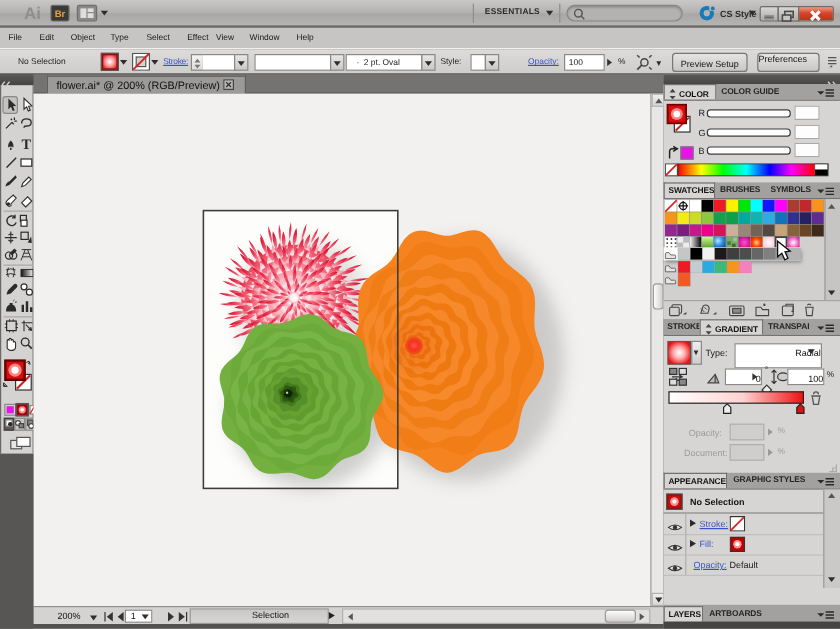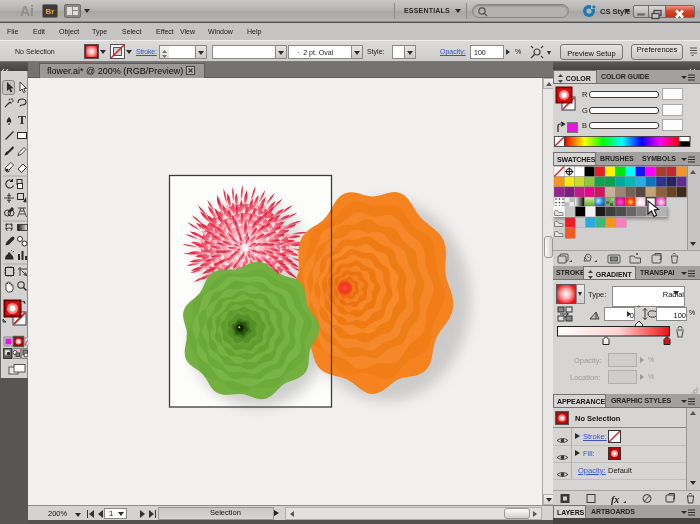--- a/index.html
+++ b/index.html
@@ -136,21 +136,21 @@
 <div class="lbl" style="left:515px">%</div>
 <svg class="abs" style="left:530px;top:4px" width="15" height="14">
       <circle cx="7" cy="7" r="3" fill="none" stroke="#444" stroke-width="1.2"></circle>
       <line x1="1" y1="13" x2="5" y2="9" stroke="#444" stroke-width="1.4"></line>
       <line x1="11" y1="3" x2="13" y2="1" stroke="#444" stroke-width="1.2"></line>
       <line x1="1" y1="1" x2="3" y2="3" stroke="#444" stroke-width="1.2"></line>
       <line x1="11" y1="11" x2="13" y2="13" stroke="#444" stroke-width="1.2"></line>
     </svg>
 <div class="darr" style="left:547px;top:10px;border-left-width:2.5px;border-right-width:2.5px;"></div>
 <div class="abs" style="left:560px;top:3px;width:63px;height:16px;background:linear-gradient(#e5e4e3,#c8c7c6);border:1px solid #777675;border-radius:3px;font-size:7.5px;color:#111;text-align:center;padding-top:4px;">Preview Setup</div>
-<div class="abs" style="left:631px;top:3px;width:52px;height:16px;background:linear-gradient(#e5e4e3,#c8c7c6);border:1px solid #777675;border-radius:3px;font-size:7.5px;color:#111;text-align:center;padding-top:0;">Preferences</div>
+<div class="abs" style="left:631px;top:3px;width:52px;height:16px;background:linear-gradient(#e5e4e3,#c8c7c6);border:1px solid #777675;border-radius:3px;font-size:7.5px;color:#111;padding-top:0;">Preferences</div>
 <svg class="abs" style="left:690px;top:5px" width="8" height="12">
       <path d="M0,2 h7 M0,4.5 h7 M0,7 h7" stroke="#555" stroke-width="1"></path>
       <path d="M1,10 l2.5,0 0,-1.8 z" fill="#555"></path>
     </svg>
 </div>
 <div id="tooldock" class="abs">
 <div id="toolhead" class="abs"><svg width="28" height="9">
         <path d="M4,2 L2,4.5 L4,7 M8,2 L6,4.5 L8,7" stroke="#d0cfce" stroke-width="1.2" fill="none"></path>
       </svg></div>
 <div id="toolbody" class="abs">
@@ -966,21 +966,21 @@
         </g>
 <g transform="translate(112,16.5)">
           <path d="M0,0 l3,3 v5 h-6 v-5 z" fill="#d11" stroke="#222"></path>
         </g>
 <path d="M121,10 h8 m-7,1 l1,6 h4 l1,-6 m-5,-2.5 a2,2 0 0 1 4,0" stroke="#555" fill="none" stroke-width="1.1"></path>
 </svg>
 <div class="abs" style="left:21px;top:76px;font-size:7.5px;color:#9b9a99;">Opacity:</div>
 <div class="abs" style="left:55px;top:73px;width:29px;height:14px;background:#cfcecd;border:1px solid #b0afae;"></div>
 <div class="abs" style="left:87px;top:77px;width:0;height:0;border-top:3px solid transparent;border-bottom:3px solid transparent;border-left:4px solid #999;"></div>
 <div class="abs" style="left:95px;top:76px;font-size:7px;color:#9b9a99;">%</div>
-<div class="abs" style="left:17px;top:93px;font-size:7.5px;color:#9b9a99;">Location:</div>
+<div class="abs" style="left:17px;top:93px;font-size:7.5px;color:#9b9a99;">Document:</div>
 <div class="abs" style="left:55px;top:90px;width:29px;height:14px;background:#cfcecd;border:1px solid #b0afae;"></div>
 <div class="abs" style="left:87px;top:94px;width:0;height:0;border-top:3px solid transparent;border-bottom:3px solid transparent;border-left:4px solid #999;"></div>
 <div class="abs" style="left:95px;top:93px;font-size:7px;color:#9b9a99;">%</div>
 <svg class="abs" style="right:2px;bottom:2px" width="8" height="8">
         <path d="M7,1 V7 H1 M7,4 H4 V7" stroke="#aaa" fill="none"></path>
       </svg>
 </div>
 <div class="ptabs abs" style="top:332px">
       <div class="ptab active" style="left:0px;width:53px;">APPEARANCE</div>
       <div class="ptab" style="left:55px;width:76px;">GRAPHIC STYLES</div>
@@ -1027,34 +1027,20 @@
           <path d="M1,4.5 Q6.5,0.5 12,4.5 Q6.5,8.5 1,4.5 Z" fill="#e8e7e6" stroke="#333" stroke-width="0.9"></path>
           <circle cx="6.5" cy="4.5" r="1.8" fill="#333"></circle>
         </svg></div>
 <div class="abs" style="left:18px;top:54px;width:1px;height:17px;background:#b0afae;"></div>
 <div class="abs" style="left:25px;top:58px;font-size:7.5px;color:#3a52c8;text-decoration:underline;">Opacity:</div>
 <div class="abs" style="left:55px;top:58px;font-size:7.5px;color:#1a1a1a;">Default</div>
 <div class="abs" style="left:0px;top:71px;width:133px;height:1px;background:#c0bfbe;"></div>
 <div class="abs" style="left:133px;top:0;width:14px;height:82px;background:#cac9c8;border-left:1px solid #9a9998;"></div>
 <div class="darr abs" style="left:137px;top:3px;border-top:none;border-bottom:4px solid #555;"></div>
 <div class="darr abs" style="left:137px;top:73px;"></div>
-<div class="abs" style="left:0;top:82px;width:147px;height:15px;background:#d1d0cf;border-top:1px solid #a5a4a3;"><svg width="147" height="15">
-<g stroke="#3a3a3a" fill="none" stroke-width="1">
-<rect x="8" y="3.5" width="8" height="8" fill="#3a3a3a"></rect>
-            <rect x="10" y="5.5" width="4" height="4" fill="#d1d0cf" stroke="none"></rect>
-<rect x="34" y="3.5" width="8" height="8"></rect>
-<text x="58" y="11.5" font-size="10" font-style="italic" font-weight="bold" fill="#222" stroke="none" font-family="Liberation Serif">fx</text>
-<path d="M70,12 l3,0 0,-2 z" fill="#333" stroke="none"></path>
-<circle cx="94" cy="7.5" r="4"></circle>
-            <line x1="91.2" y1="10.3" x2="96.8" y2="4.7"></line>
-<rect x="113" y="4" width="8" height="7" rx="1"></rect>
-            <path d="M116,4 v-1.5 h5.5 v5.5 h-1.5"></path>
-<path d="M134,5 h7 m-6.5,0 l0.8,7 h4.5 l0.8,-7 m-4.8,-1.5 a1.6,1.6 0 0 1 3,0"></path>
-</g>
-        </svg></div>
 </div>
 <div class="ptabs abs" style="top:443px">
       <div class="ptab active" style="left:0px;width:33px;">LAYERS</div>
       <div class="ptab" style="left:35px;width:50px;">ARTBOARDS</div>
       <svg class="pmenu" width="16" height="9">
         <path d="M1,3 l3,3 3,-3z" fill="#2a2a2a"></path>
         <path d="M8,2 h7 M8,4.5 h7 M8,7 h7" stroke="#2a2a2a" stroke-width="1.2"></path>
       </svg>
     </div>
 <div class="abs" style="top:456px;left:0;width:147px;height:6px;background:#454443;"></div>

